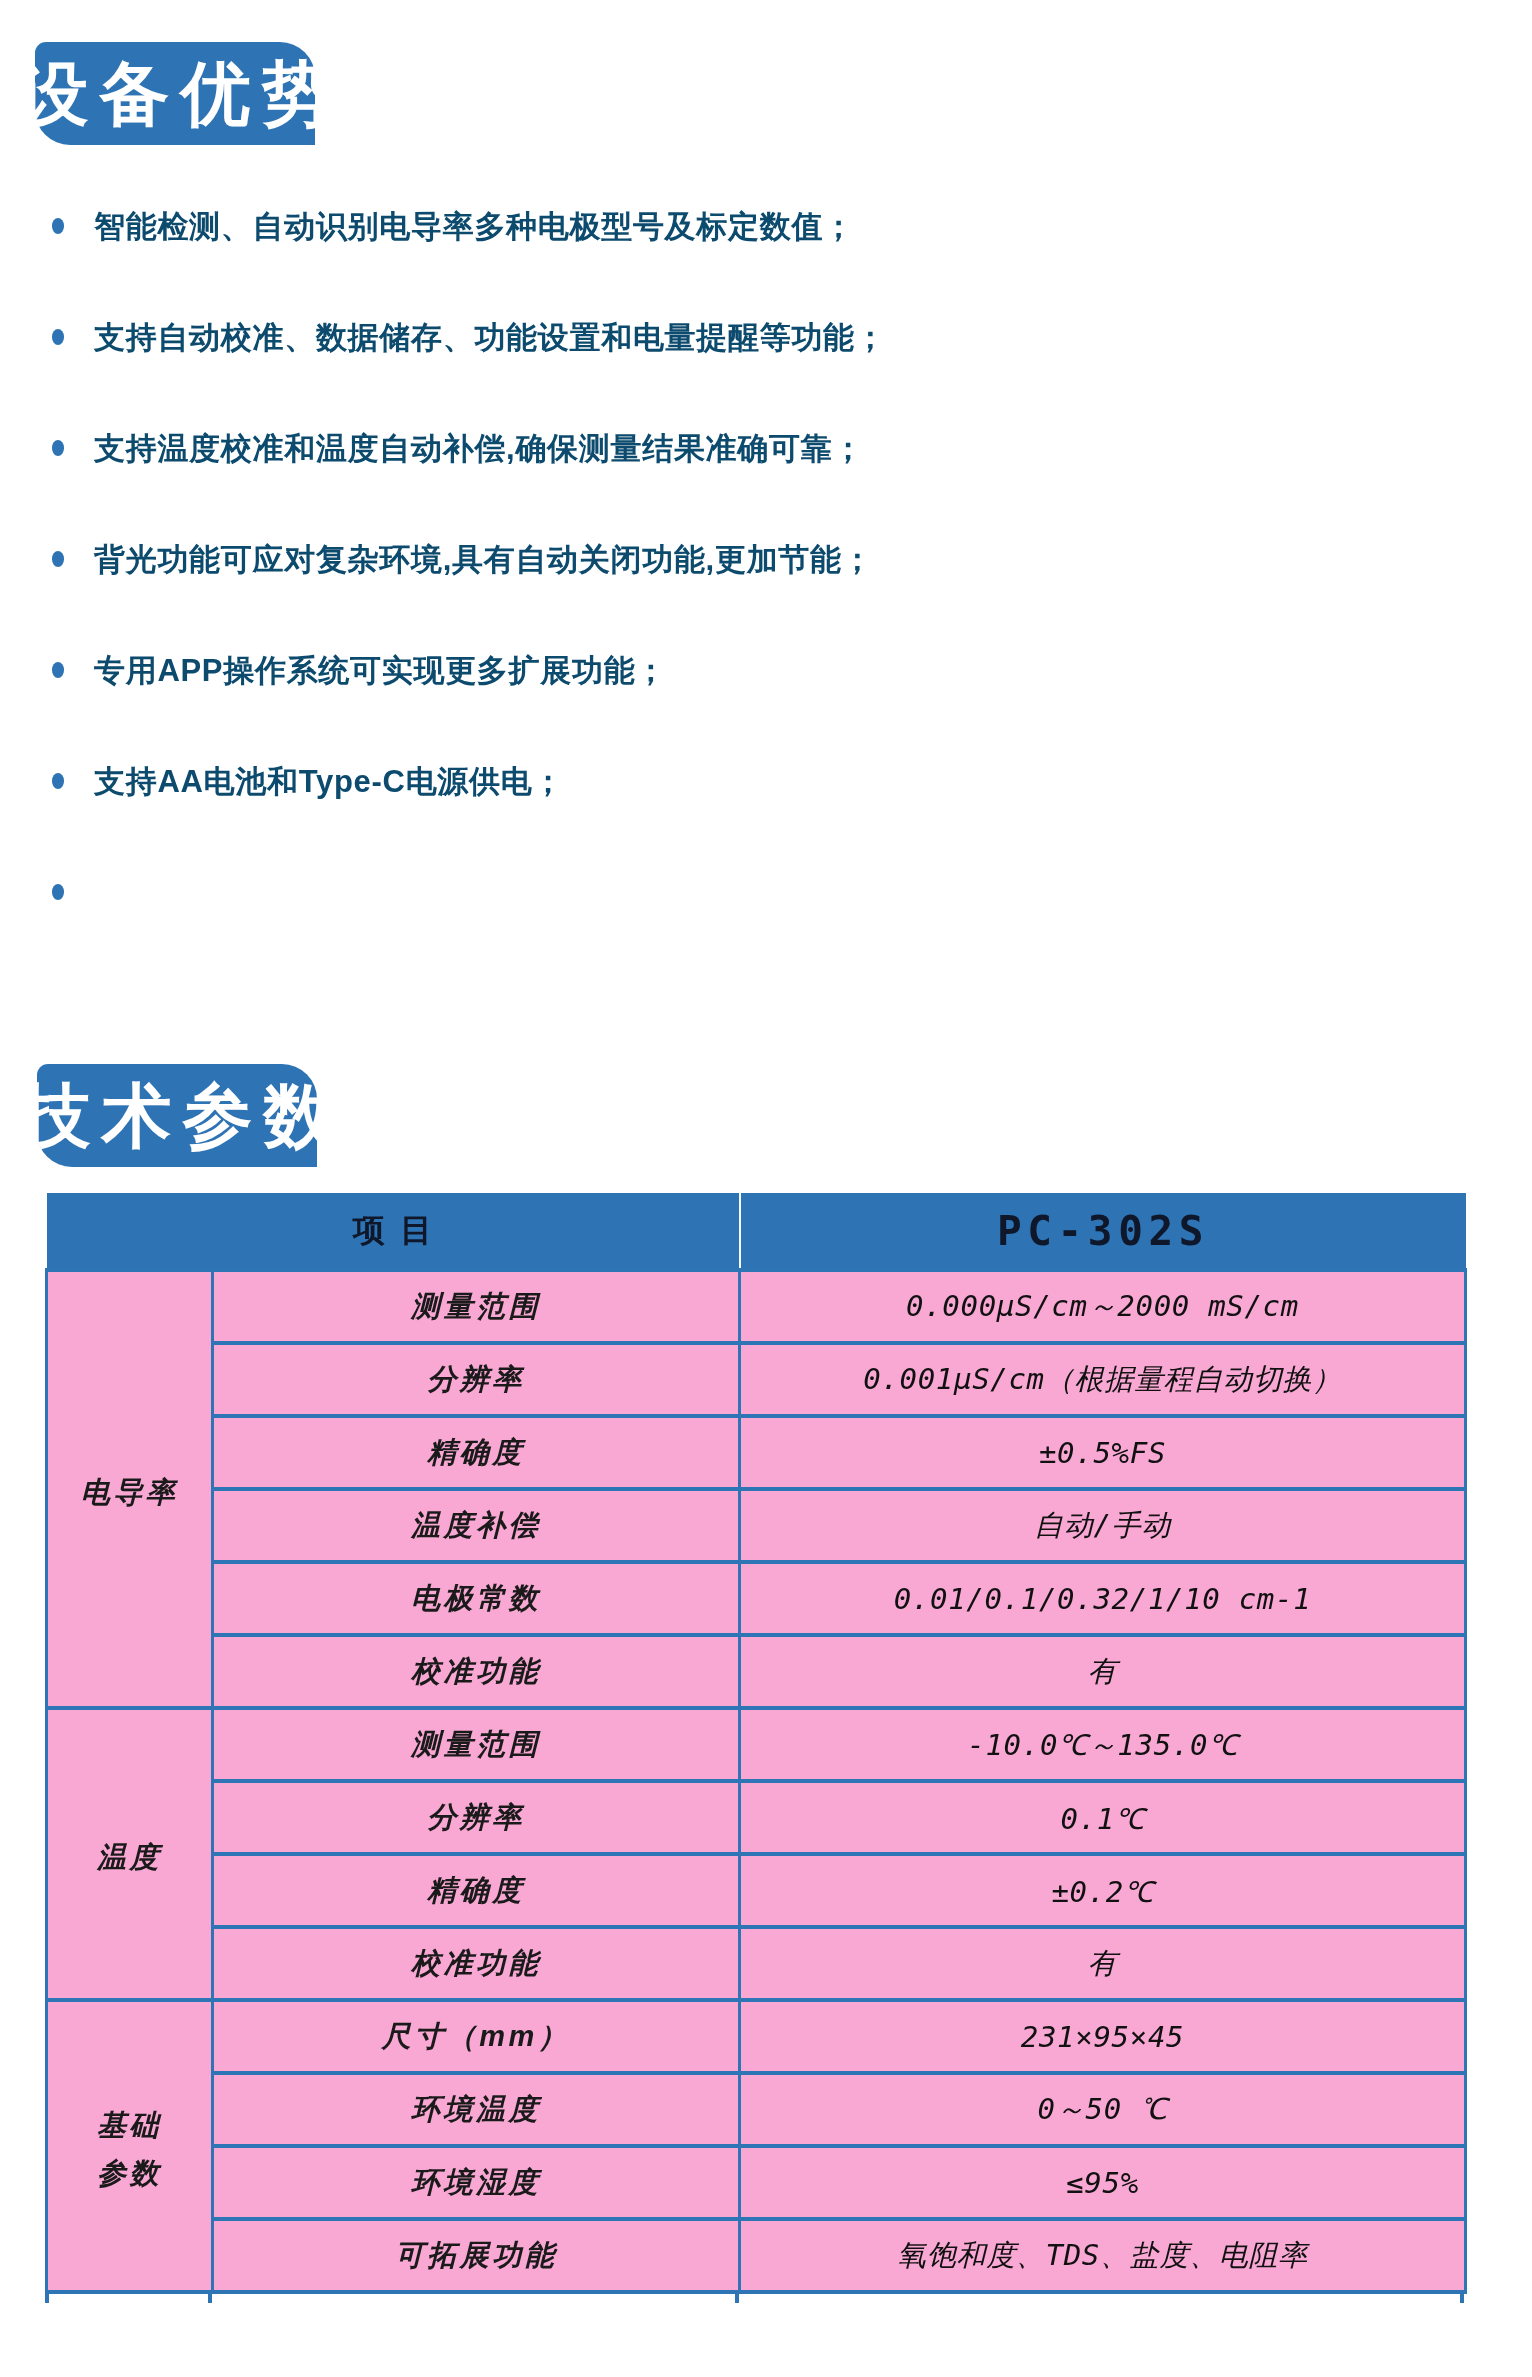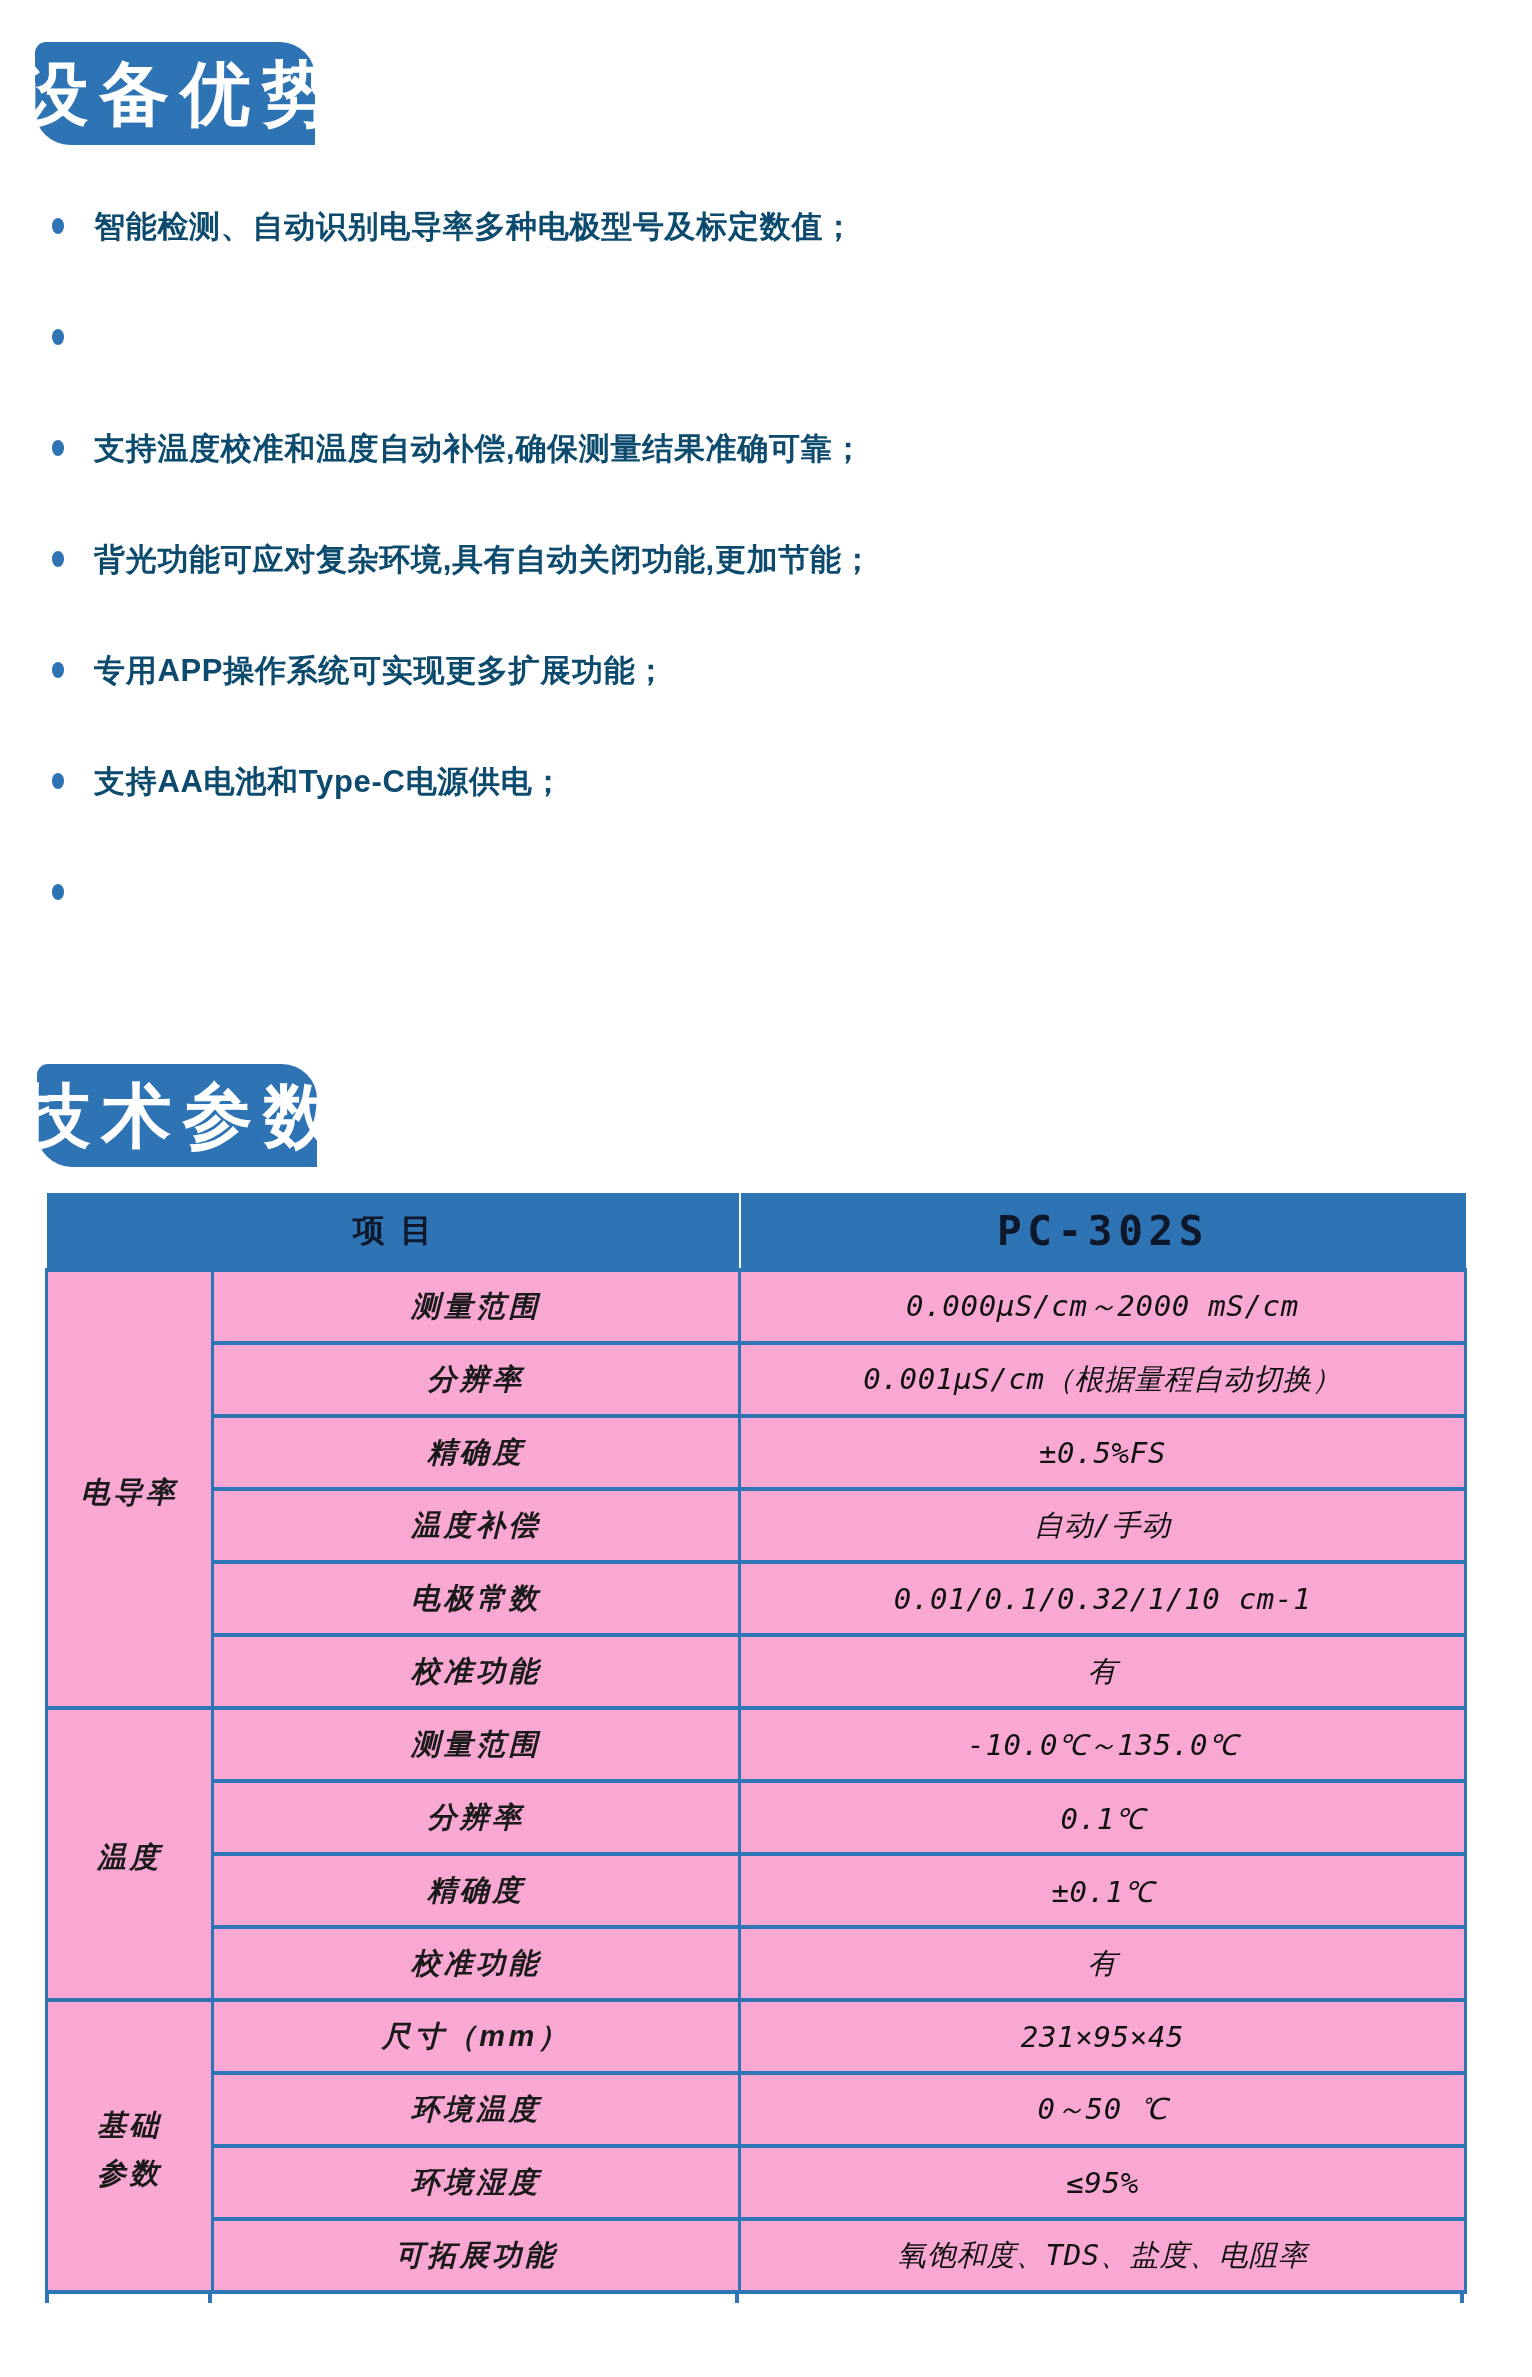--- a/index.html
+++ b/index.html
@@ -155,20 +155,21 @@
     <span>设备优势</span>
   </div>
 
   <ul class="bullets">
     <li>
       <span class="dot"></span>
       <span class="btext">智能检测、自动识别电导率多种电极型号及标定数值；</span>
     </li>
     <li>
       <span class="dot"></span>
+      <span class="btext">支持自动校准、数据储存、功能设置和电量提醒等功能；</span>
     </li>
     <li>
       <span class="dot"></span>
       <span class="btext">支持温度校准和温度自动补偿,确保测量结果准确可靠；</span>
     </li>
     <li>
       <span class="dot"></span>
       <span class="btext">背光功能可应对复杂环境,具有自动关闭功能,更加节能；</span>
     </li>
     <li>
@@ -232,21 +233,21 @@
         <td class="group-cell" rowspan="4"><span>温度</span></td>
         <td class="param-cell">测量范围</td>
         <td class="value-cell">-10.0℃～135.0℃</td>
       </tr>
       <tr>
         <td class="param-cell">分辨率</td>
         <td class="value-cell">0.1℃</td>
       </tr>
       <tr>
         <td class="param-cell">精确度</td>
-        <td class="value-cell">±0.1℃</td>
+        <td class="value-cell">±0.2℃</td>
       </tr>
       <tr>
         <td class="param-cell">校准功能</td>
         <td class="value-cell">有</td>
       </tr>
 
       <tr>
         <td class="group-cell wrap" rowspan="4"><span>基础参数</span></td>
         <td class="param-cell">尺寸（mm）</td>
         <td class="value-cell">231×95×45</td>

